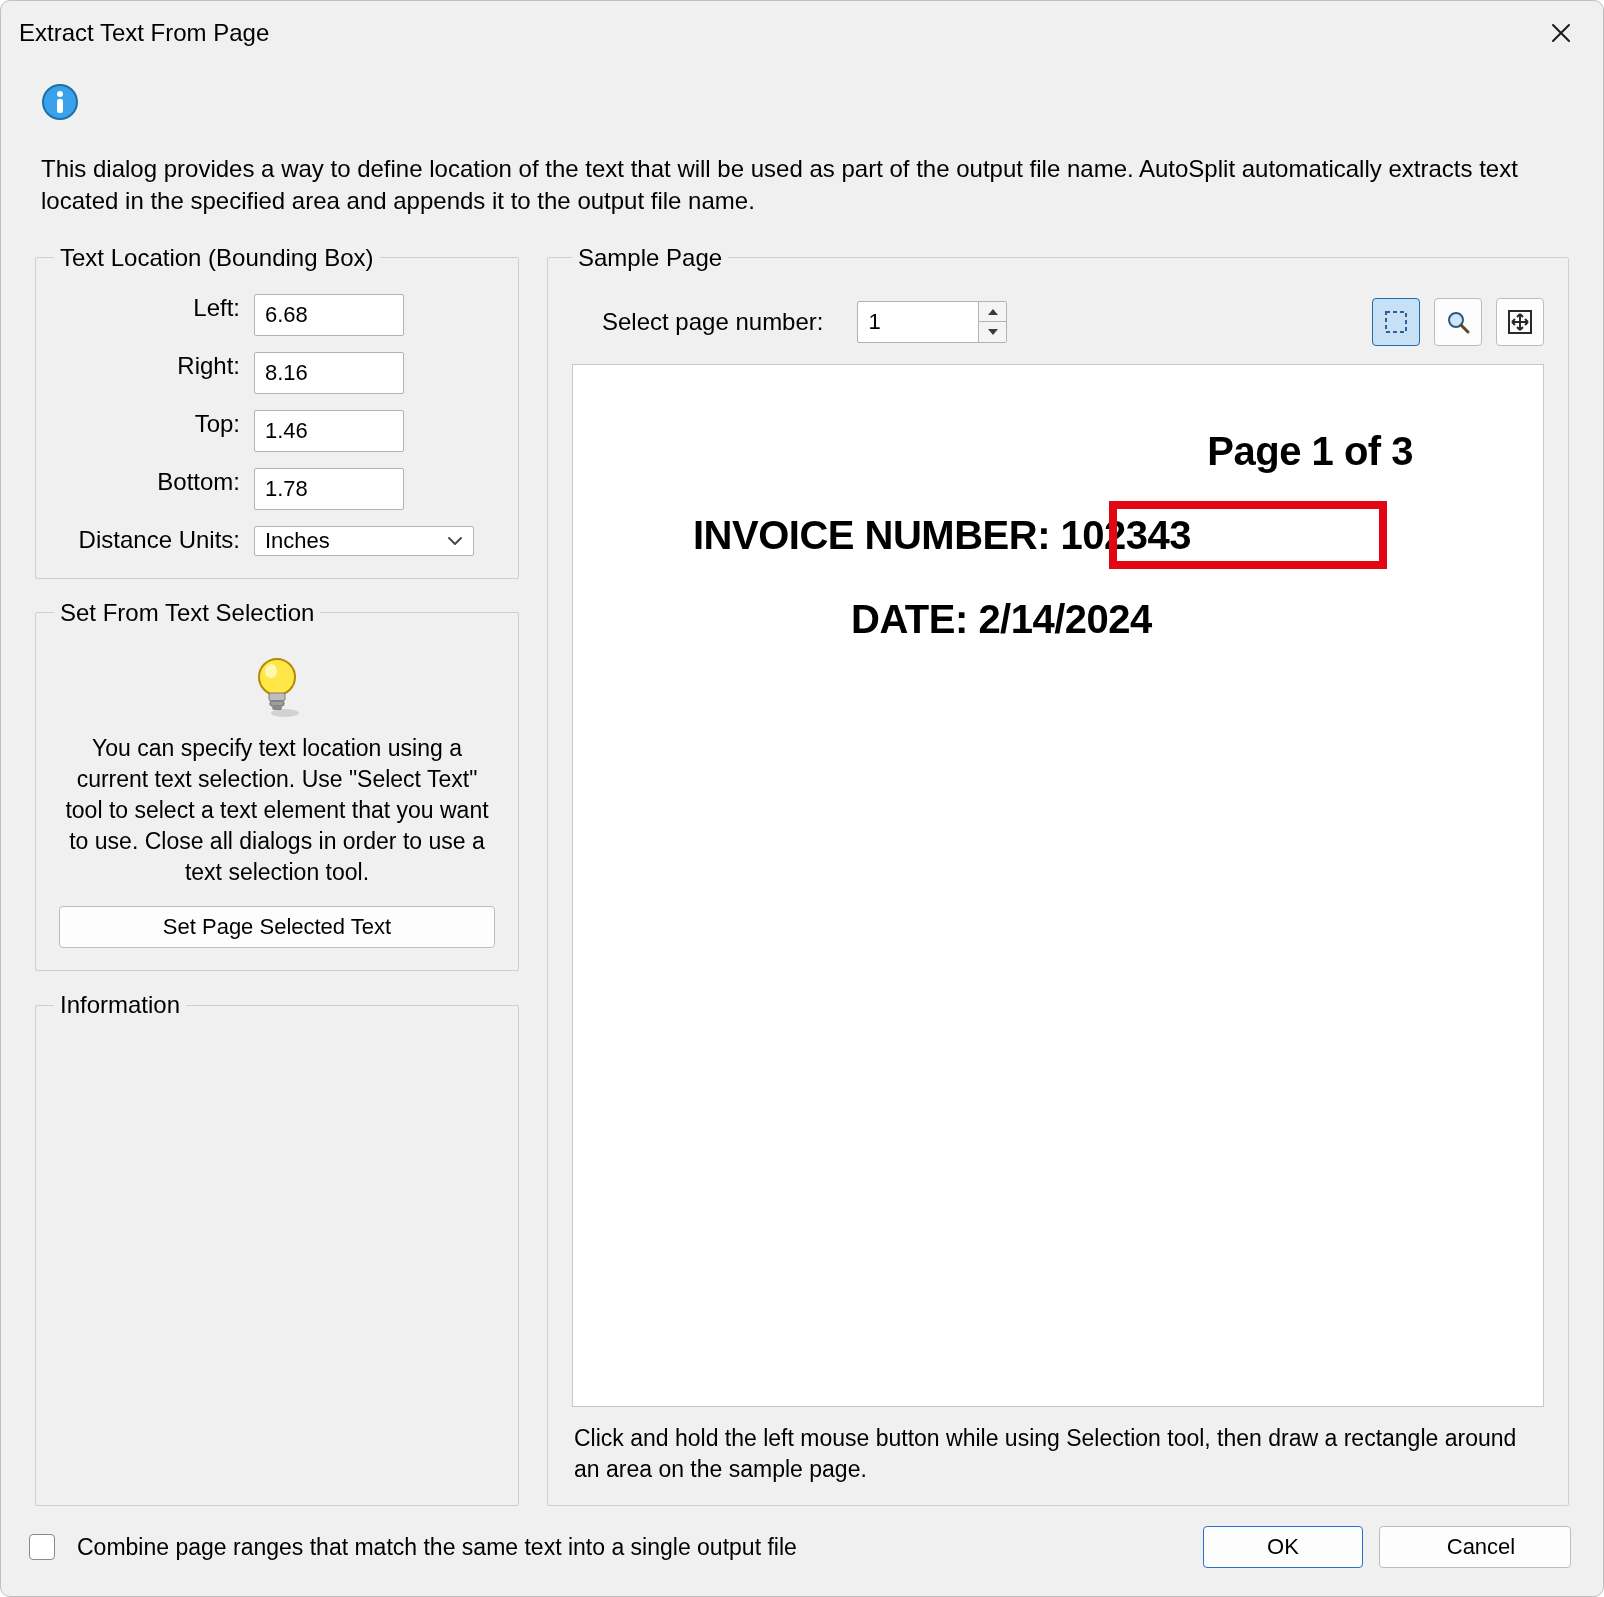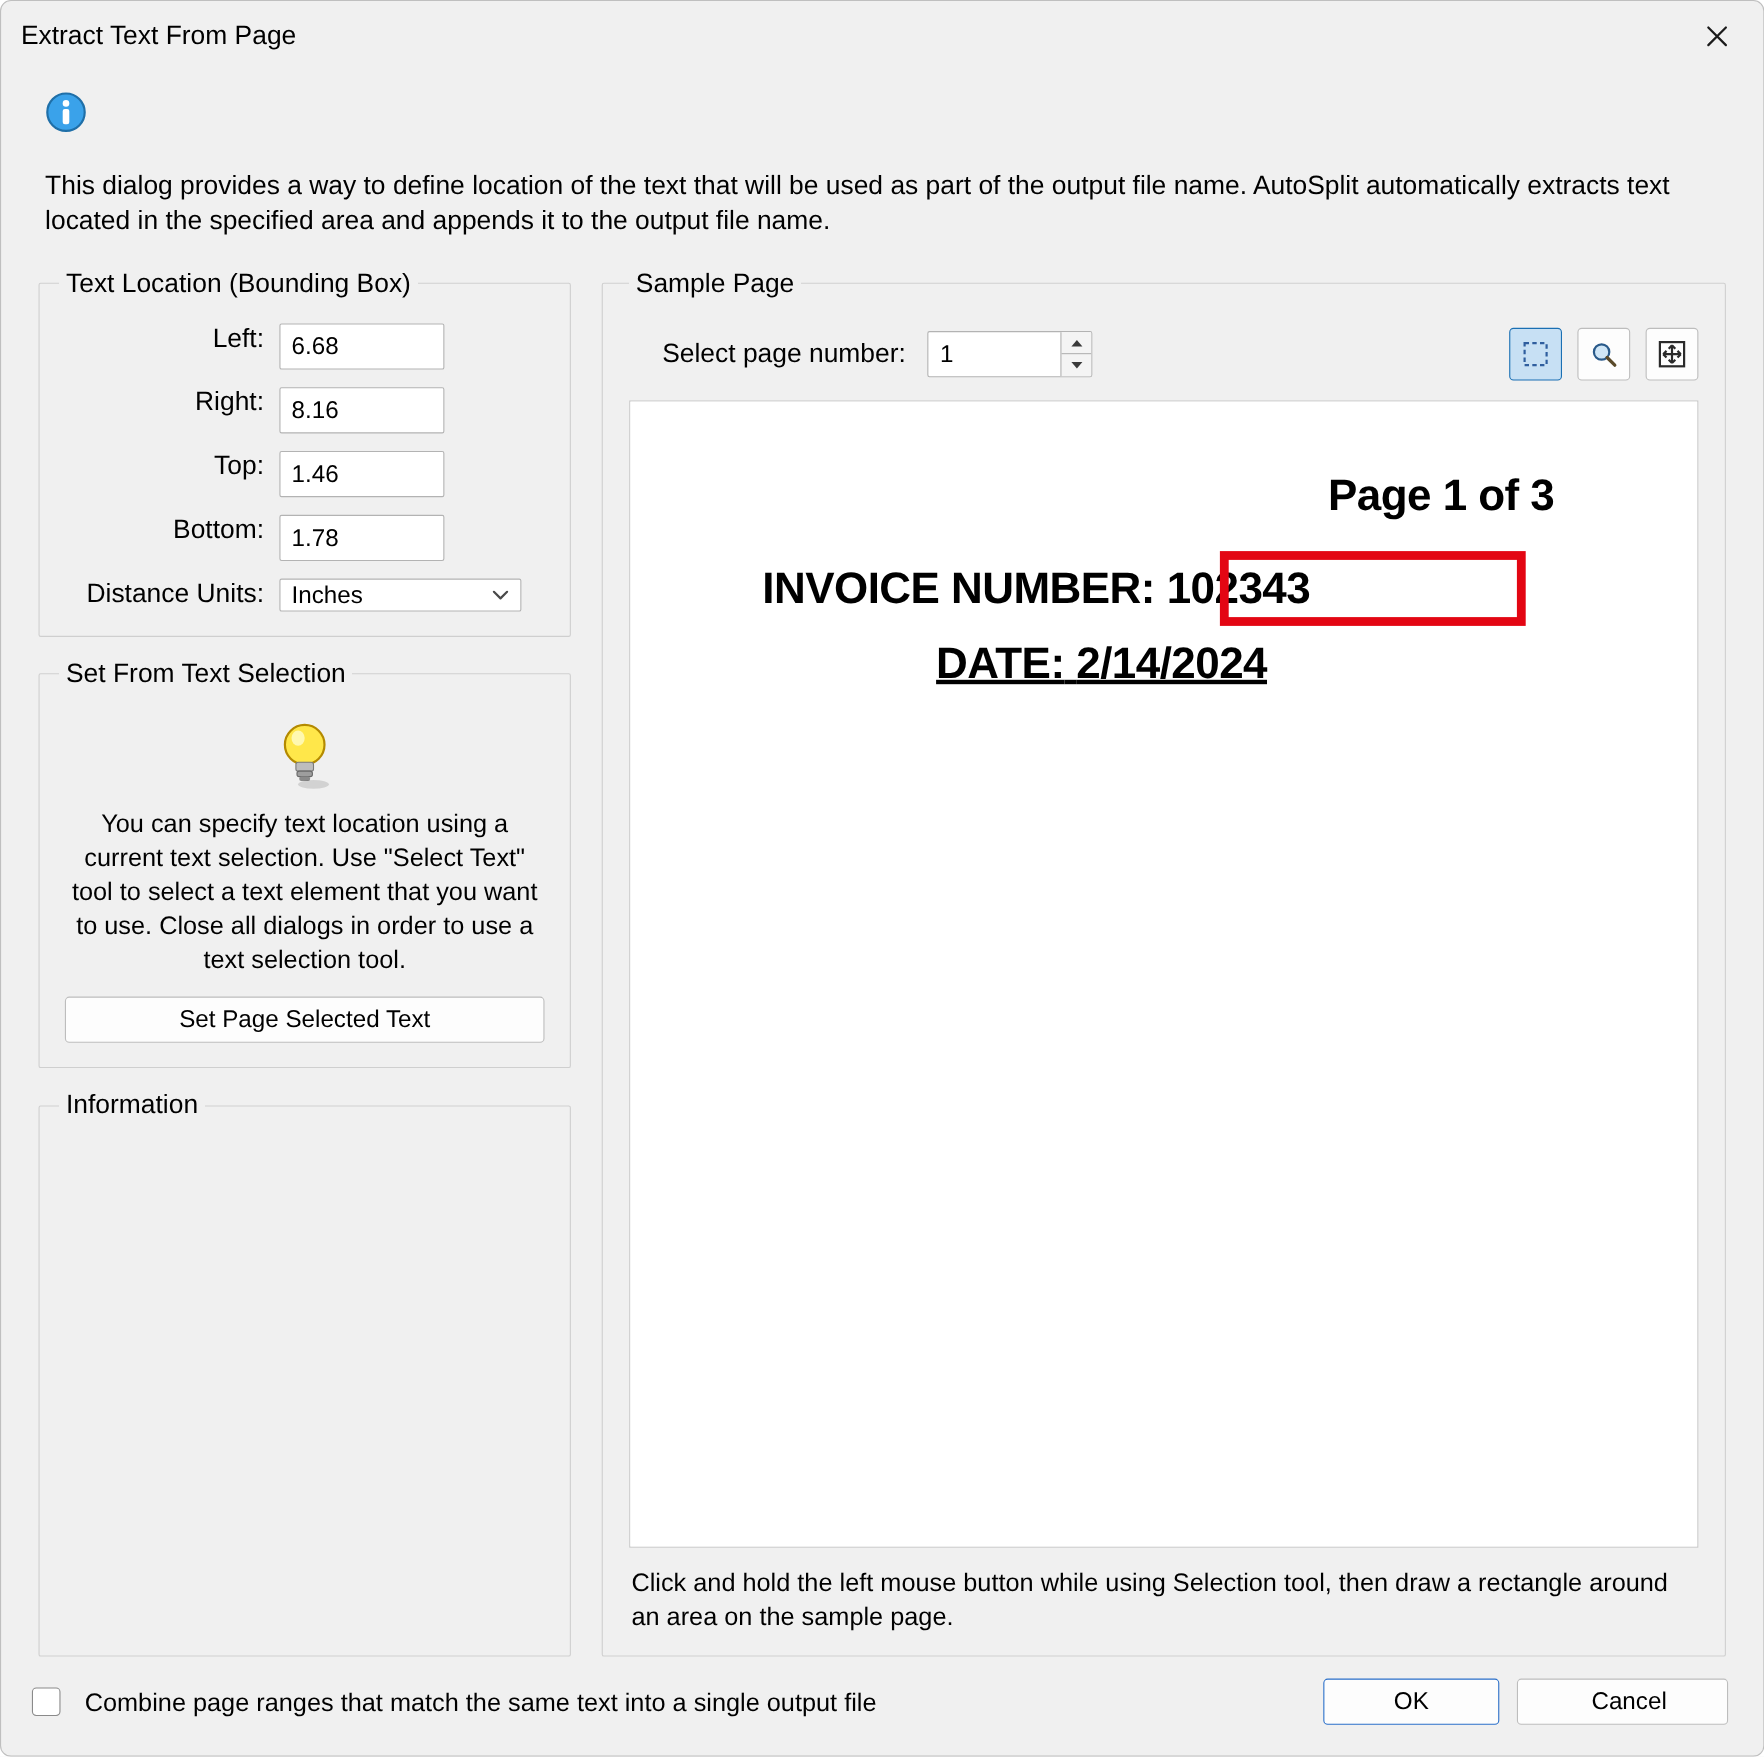--- a/index.html
+++ b/index.html
@@ -141,21 +141,21 @@
   }
   .btn.block{width:calc(100% - 10px);margin:0 5px;}
   .lightbulb{display:flex;justify-content:center;margin:6px 0 14px 0;}
   .info-text{
     font-size:23px;
     line-height:1.35;
     padding:4px 30px 4px 90px;
   }
   
   .samp-header{display:flex;align-items:center;gap:14px;margin:8px 0 14px 0;}
-  .samp-header .lblsel{font-size:24px;margin-left:30px;margin-right:6px;}
+  .samp-header .lblsel{font-size:24px;margin-left:30px;margin-right:20px;}
   .spinner{
     display:flex;align-items:stretch;
     border:1px solid var(--field-border);background:var(--field-bg);
     height:42px;border-radius:2px;
   }
   .spinner input{
     border:none;outline:none;width:120px;padding:0 10px;font-size:22px;background:transparent;
   }
   .spinner .updn{
     width:28px;display:flex;flex-direction:column;
@@ -193,21 +193,21 @@
     font-weight:800;
   }
   .page .pg-of{position:absolute;top:64px;right:130px;font-size:40px;letter-spacing:-0.5px;}
   .page .inv-line{position:absolute;top:148px;left:120px;font-size:40px;letter-spacing:-0.5px;}
   .page .inv-num{display:inline-block;}
   .page .inv-box{
     position:absolute;top:136px;left:536px;width:278px;height:68px;
     border:8px solid #e30613;
     pointer-events:none;
   }
-  .page .date-line{position:absolute;top:216px;left:278px;font-size:40px;letter-spacing:-0.5px;text-decoration:underline;}
+  .page .date-line{position:absolute;top:232px;left:278px;font-size:40px;letter-spacing:-0.5px;}
   .samp-hint{
     font-size:23px;line-height:1.35;margin:16px 2px 0 2px;
   }
   .footer{
     display:flex;align-items:center;
     padding:20px 32px 28px 28px;
     gap:16px;
   }
   .chk{
     width:26px;height:26px;border:1px solid #8a8a8a;border-radius:4px;background:#fff;

